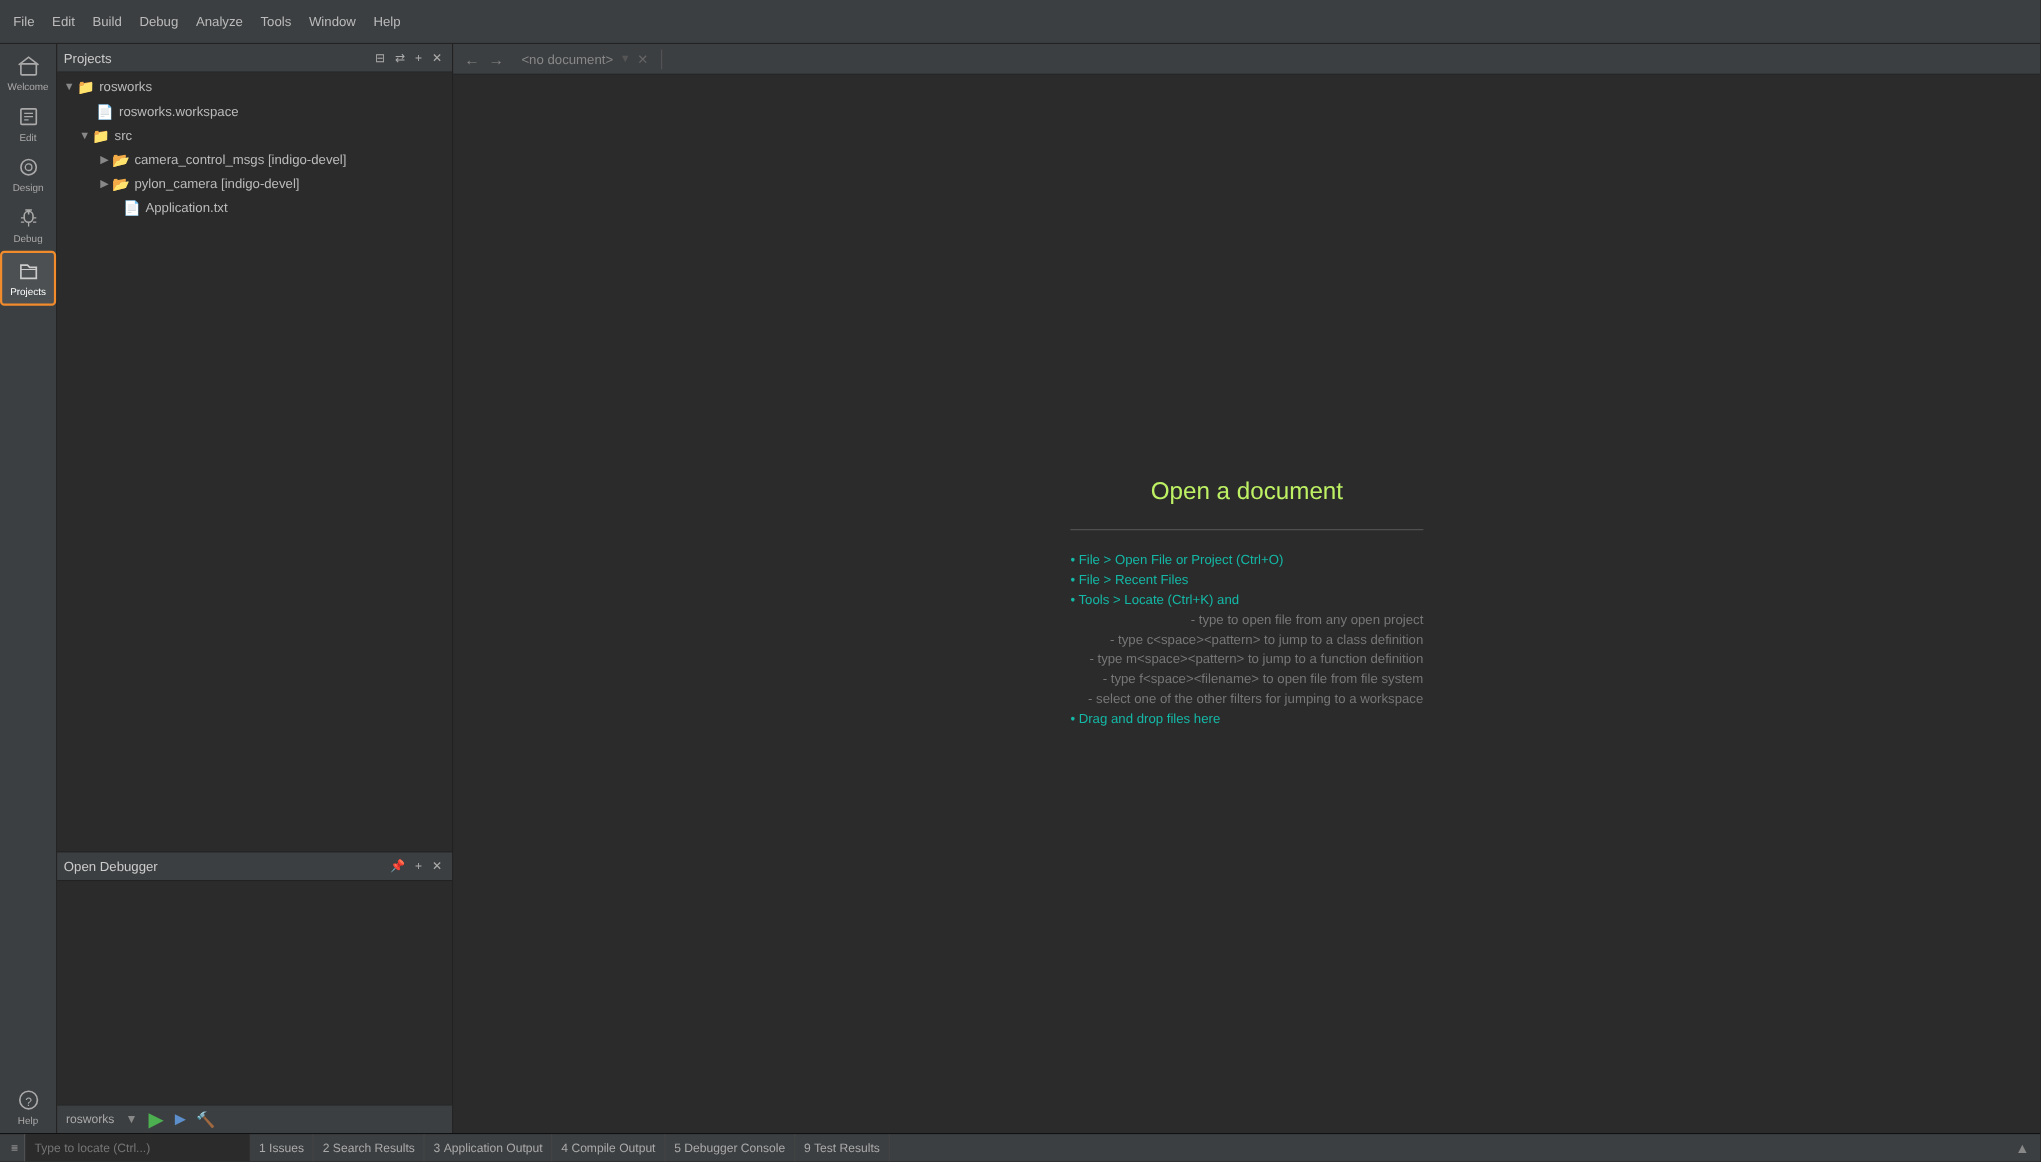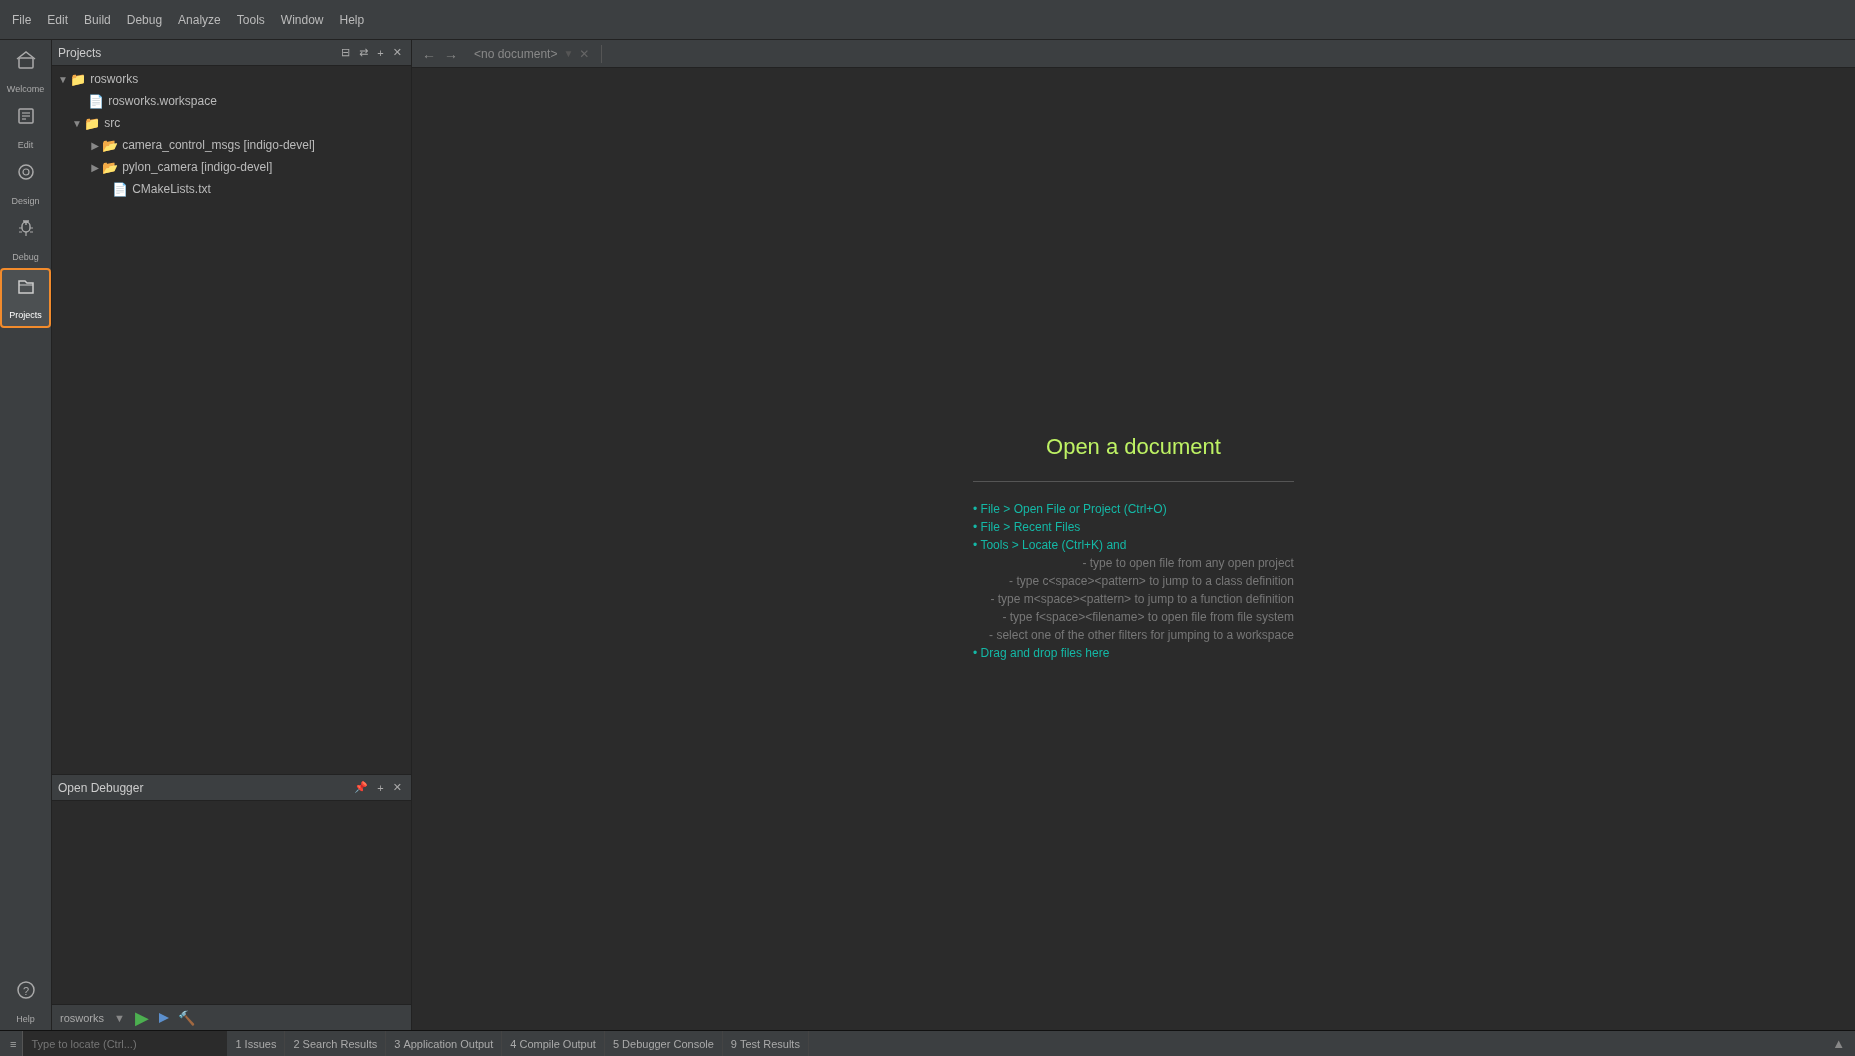--- a/index.html
+++ b/index.html
@@ -52,21 +52,21 @@
     }
     .sidebar-icon-item {
       display: flex;
       flex-direction: column;
       align-items: center;
       padding: 6px 4px;
       cursor: pointer;
       width: 100%;
       color: #aaa;
       font-size: 10px;
-      gap: 14px;
+      gap: 4px;
     }
     .sidebar-icon-item.active {
       background: #4c5052;
       border: 2px solid #f28b2c;
       border-radius: 4px;
       color: #fff;
     }
     .sidebar-icon-item svg {
       width: 20px;
       height: 20px;
@@ -442,21 +442,21 @@
 
         <div class="tree-item" style="padding-left: 36px;">
           <span class="arrow">▶</span>
           <span class="icon git-folder">📂</span>
           <span>pylon_camera [indigo-devel]</span>
         </div>
 
         <div class="tree-item" style="padding-left: 46px;">
           <span class="arrow"> </span>
           <span class="icon file-icon">📄</span>
-          <span>CMakeLists.txt</span>
+          <span>Application.txt</span>
         </div>
       </div>
     </div>
 
     <div class="open-docs-panel">
       <div class="panel-header">
         <span class="panel-title">Open Debugger</span>
         <div class="panel-actions">
           <button class="panel-btn">📌</button>
           <button class="panel-btn">+</button>

